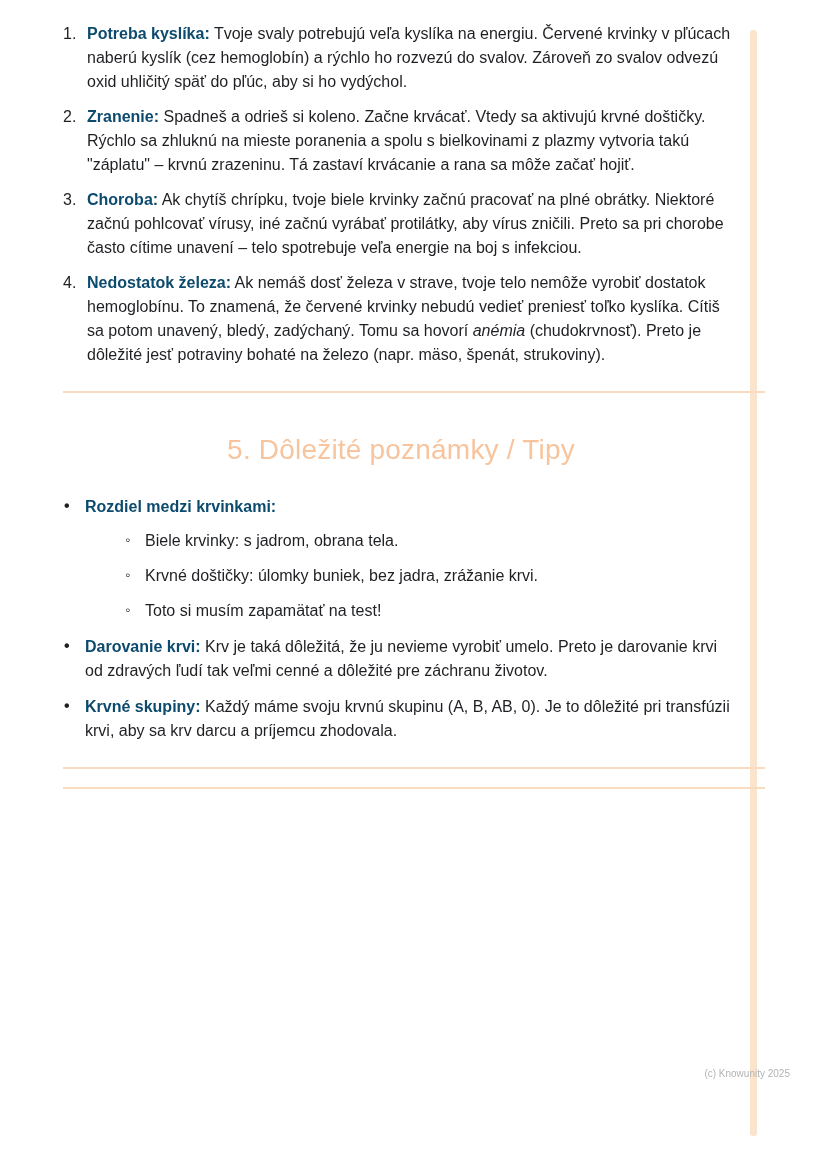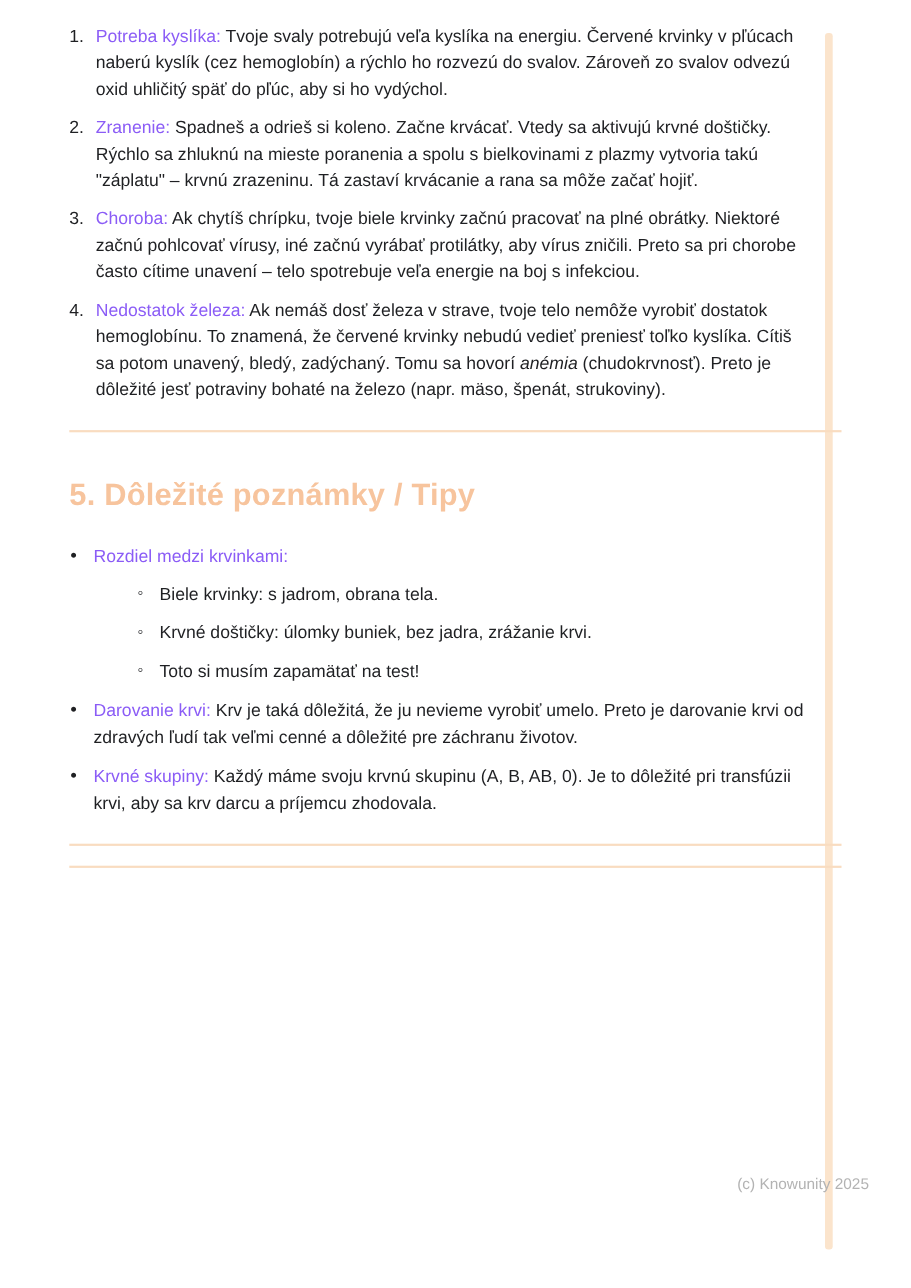--- a/index.html
+++ b/index.html
@@ -31,36 +31,37 @@
 
   ol.numlist, ul.bullets, ul.subbullets { list-style:none; }
 
   .numitem {
     position:relative;
     padding-left:24px;
     margin-bottom:11px;
   }
   .numitem .marker { position:absolute; left:0; top:0; }
 
-  .label { font-weight:400; color:#8b5cf6; }
+  .label { font-weight:700; color:#0c4a6e; }
 
   .rule {
     border:none;
     border-top:2px solid #f9dcc0;
     width:702px;
     margin:24px 0 0 0;
   }
 
   .section-title {
     margin:40px 0 28px 0;
     font-size:28px;
     line-height:1.2;
-    font-weight:700;
+    font-weight:400;
     color:#f7c49d;
     letter-spacing:.2px;
+    text-align:center;
   }
 
   .bullet {
     position:relative;
     padding-left:22px;
     margin-bottom:12px;
   }
   .bullet::before {
     content:"•";
     position:absolute;
@@ -79,21 +80,21 @@
     position:absolute;
     left:0; top:0;
     font-size:15px;
   }
   .subitem.italic { }
 
   .footer-credit {
     position:absolute;
     top:1068px;
     right:38px;
-    font-size:14px;
+    font-size:10px;
     color:#b3b3b3;
   }
 </style>
 </head>
 <body>
 
 <div class="page">
 
   <div class="accent-bar"></div>
 

